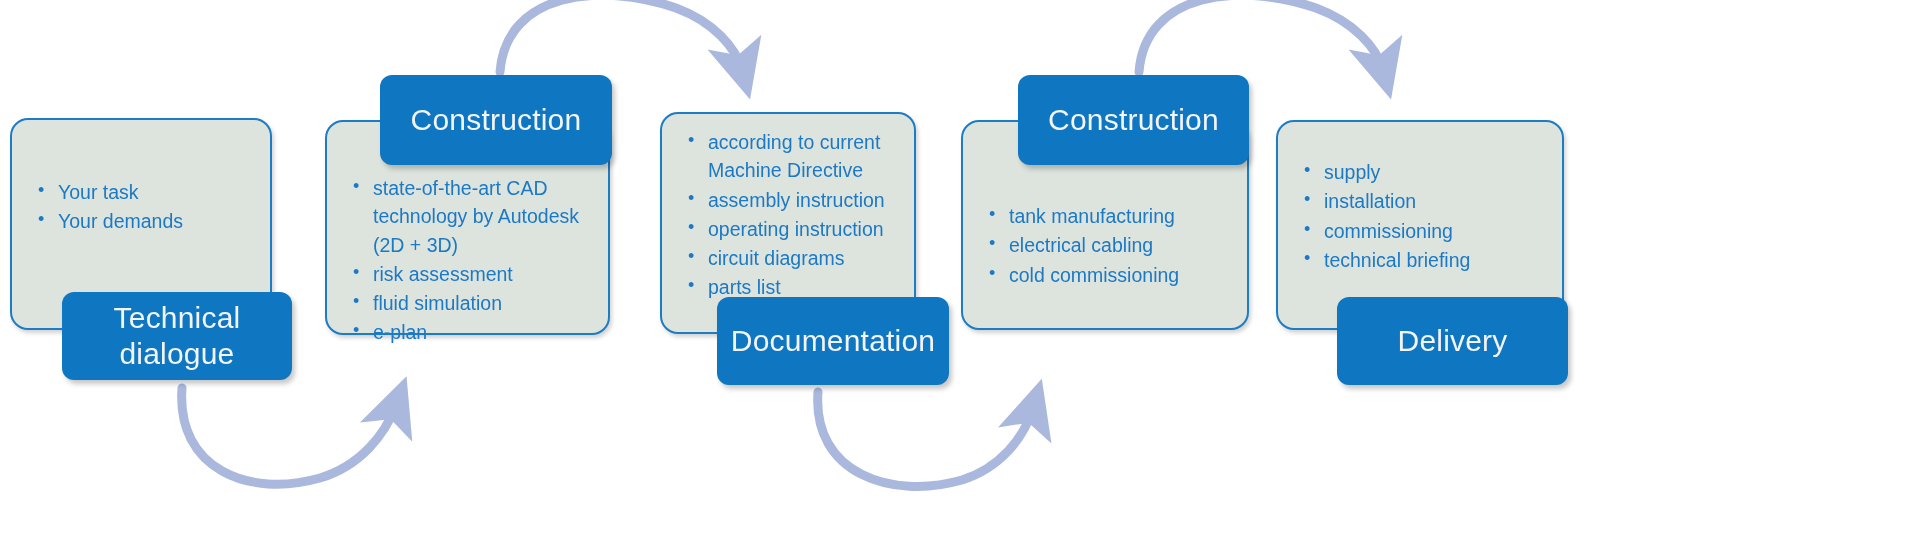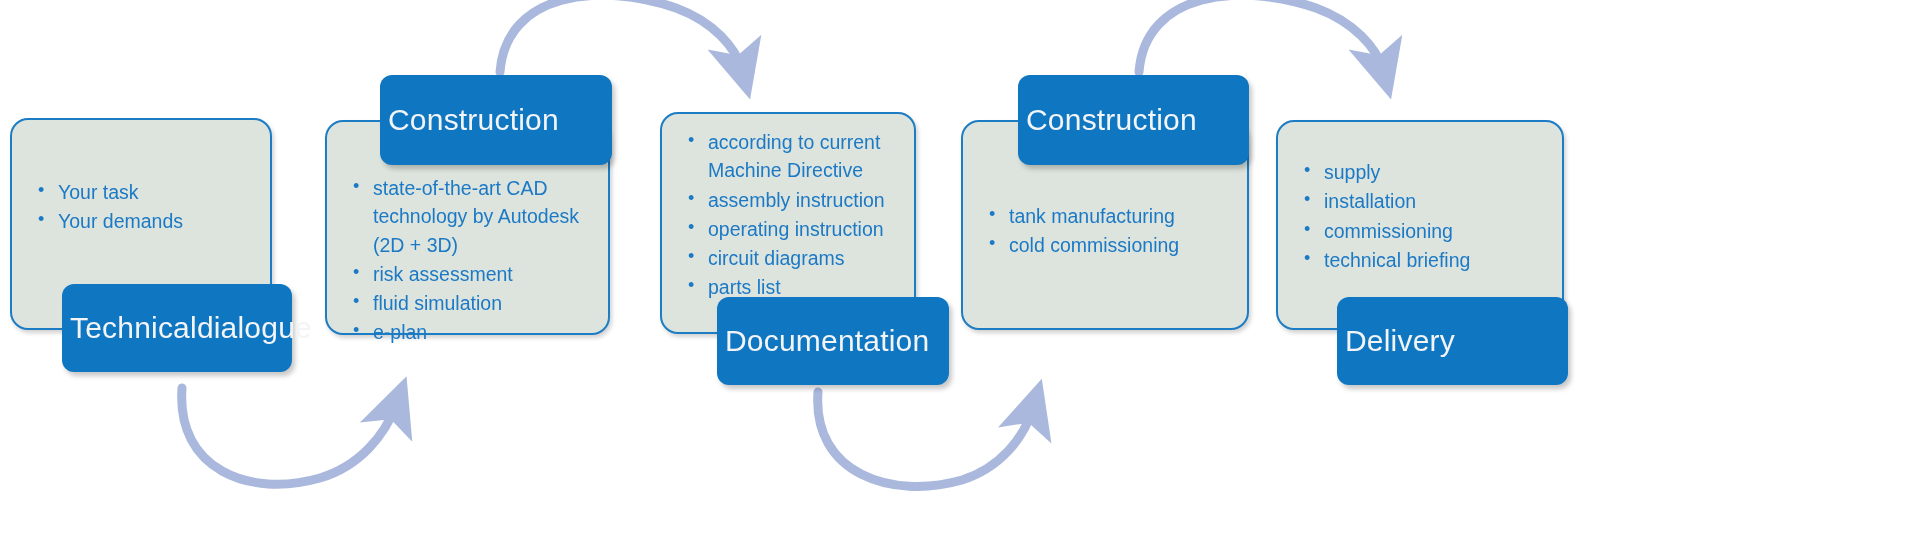--- a/index.html
+++ b/index.html
@@ -47,20 +47,21 @@
     font-size:18px;
   }
 
   .label-box{
     position:absolute;
     background:#0f76c2;
     border-radius:12px;
     box-sizing:border-box;
     display:flex;
     align-items:center;
+    justify-content:center;
     text-align:center;
     color:#f2f4f6;
     font-size:30px;
     line-height:1.2;
     letter-spacing:0.2px;
     box-shadow:3px 4px 5px rgba(0,0,0,0.22);
     z-index:4;
     padding:4px 8px;
   }
 </style>
@@ -84,21 +85,21 @@
 
     <path d="M 1139 72 C 1145 -8 1240 -18 1316 8 C 1354 22 1377 48 1383 70" fill="none" stroke="#a9b8dc" stroke-width="9" stroke-linecap="round" marker-end="url(#ah)"></path>
   </svg>
 
   <div class="content-box" style="left:10px;top:118px;width:262px;height:212px;">
     <ul class="bullets" style="top:58px;">
       <li>Your task</li>
       <li>Your demands</li>
     </ul>
   </div>
-  <div class="label-box" style="left:62px;top:284px;width:230px;height:88px;flex-direction:row;">
+  <div class="label-box" style="left:62px;top:292px;width:230px;height:88px;flex-direction:column;">
     <span>Technical</span>
     <span>dialogue</span>
   </div>
 
   <div class="content-box" style="left:325px;top:120px;width:285px;height:215px;">
     <ul class="bullets" style="top:52px;">
       <li>state-of-the-art CAD technology by Autodesk (2D + 3D)</li>
       <li>risk assessment</li>
       <li>fluid simulation</li>
       <li>e-plan</li>
@@ -117,20 +118,21 @@
       <li>parts list</li>
     </ul>
   </div>
   <div class="label-box" style="left:698px;top:297px;width:232px;height:88px;margin-left:19px;">
     <span>Documentation</span>
   </div>
 
   <div class="content-box" style="left:961px;top:120px;width:288px;height:210px;">
     <ul class="bullets" style="top:80px;">
       <li>tank manufacturing</li>
+      <li>electrical cabling</li>
       <li>cold commissioning</li>
     </ul>
   </div>
   <div class="label-box" style="left:1018px;top:75px;width:231px;height:90px;">
     <span>Construction</span>
   </div>
 
   <div class="content-box" style="left:1276px;top:120px;width:288px;height:210px;">
     <ul class="bullets" style="top:36px;">
       <li>supply</li>

